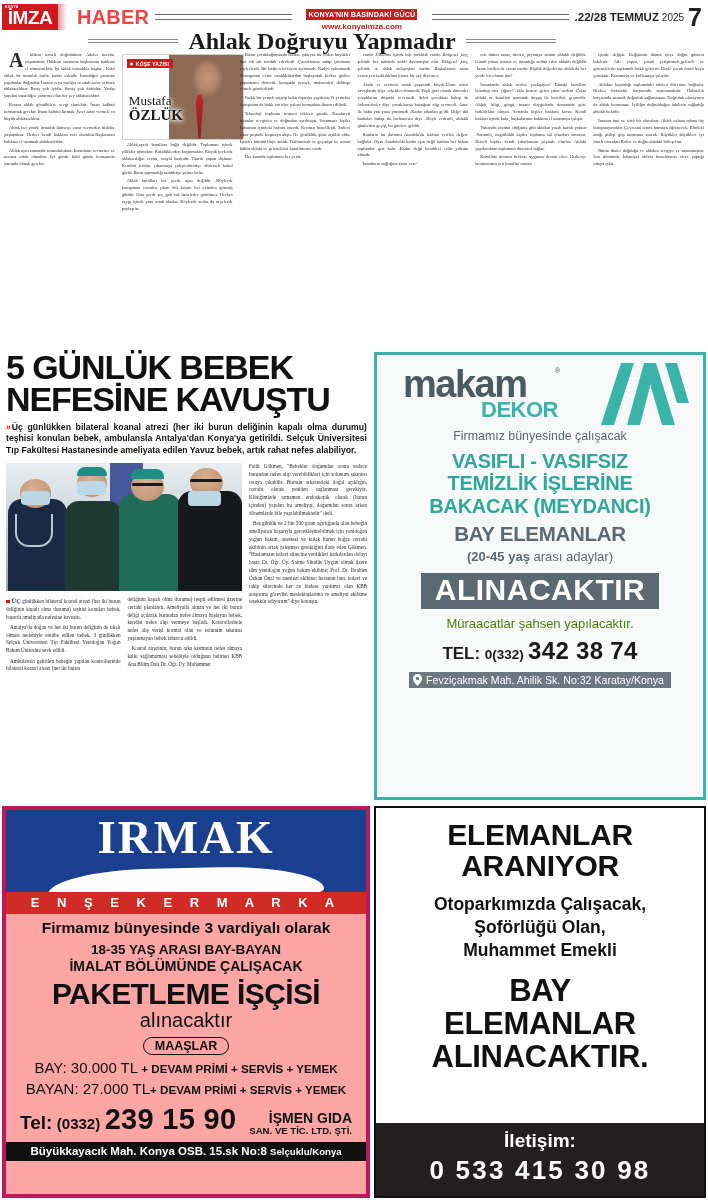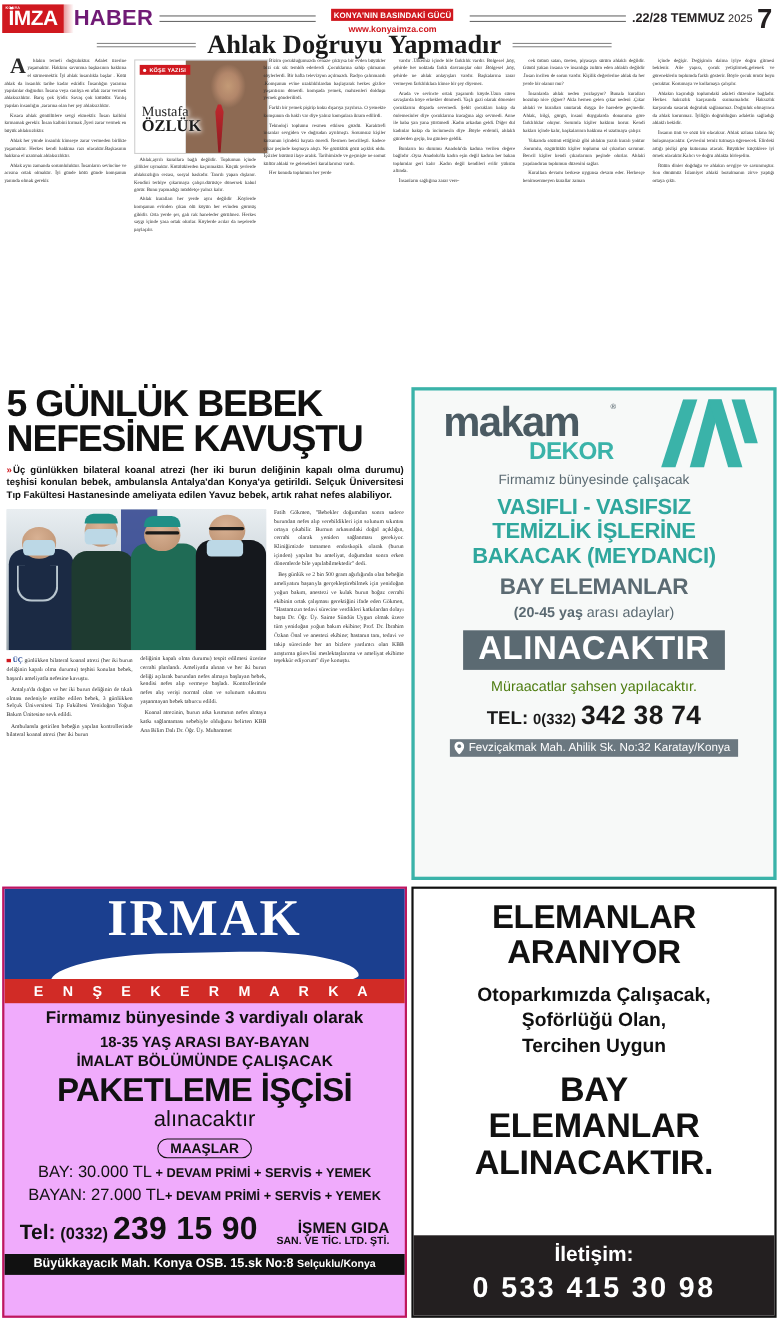--- a/index.html
+++ b/index.html
@@ -27,22 +27,22 @@
   }
   .imza-logo .imza-top {
     position: absolute; top: 1px; left: 3px;
     font-size: 3.4px; color: #fff; letter-spacing: .3px; font-weight:700;
   }
   .imza-fade {
     width: 9px; height: 26px;
     background: linear-gradient(to right,#e8999c,#ffffff);
   }
   .haber-word {
-    font-size: 20px; font-weight: 800; color: #701a75;
-    letter-spacing: .2px;
+    font-size: 20px; font-weight: 800; color: #ef4444;
+    margin-left: 10px; letter-spacing: .2px;
   }
   .rule { flex: 1; height: 6px; margin: 0 6px;
     border-top: 1.5px solid #6b6b6b; border-bottom: 1.5px solid #6b6b6b; }
   .center-brand { text-align: center; width: 128px; }
   .brand-red {
     background: #d0181f; color: #fff; font-size: 7.2px; font-weight: 900;
     letter-spacing: .1px; padding: 1px 2px; display: inline-block;
     white-space: nowrap;
   }
   .brand-url { font-size: 8px; color: #d0181f; font-weight: 700; margin-top: 1px; }
@@ -241,21 +241,21 @@
   .makam-addr {
     margin-top: 7px; background:#6b7880; color:#fff; font-size: 10.6px;
     padding: 2px 7px 2px 4px; display:flex; align-items:center; gap:4px;
     white-space:nowrap;
   }
   .pin { width:9px; height:12px; flex:none; }
 
   
   .irmak-ad {
     position:absolute; top: 806px; left: 2px; width: 368px; height: 392px;
-    border: 2px solid #be185d; background:#f0abfc; overflow:hidden;
+    border: 4px solid #be185d; background:#fca5a5; overflow:hidden;
   }
   .irmak-blue {
     position:relative; height: 82px; background:#1b3f8f; overflow:hidden;
   }
   .irmak-word {
     position:absolute; left: 0; right:0; top: 4px; text-align:center;
     color:#fff; font-family:"Liberation Serif", serif; font-weight:700;
     font-size: 47px; letter-spacing: 2px; line-height:1;
   }
   .irmak-swoosh {
@@ -533,21 +533,21 @@
 
   <div class="eleman-ad">
     <div class="eleman-white">
       <div class="el-t1">
         <div>ELEMANLAR</div>
         <div>ARANIYOR</div>
       </div>
       <div class="el-mid">
         <div>Otoparkımızda Çalışacak,</div>
         <div>Şoförlüğü Olan,</div>
-        <div>Tercihen Uygun</div>
+        <div>Muhammet Emekli</div>
       </div>
       <div class="el-t2">
         <div>BAY</div>
         <div>ELEMANLAR</div>
         <div>ALINACAKTIR.</div>
       </div>
     </div>
     <div class="eleman-black">
       <div class="el-contact">İletişim:</div>
       <div class="el-phone">0 533 415 30 98</div>

